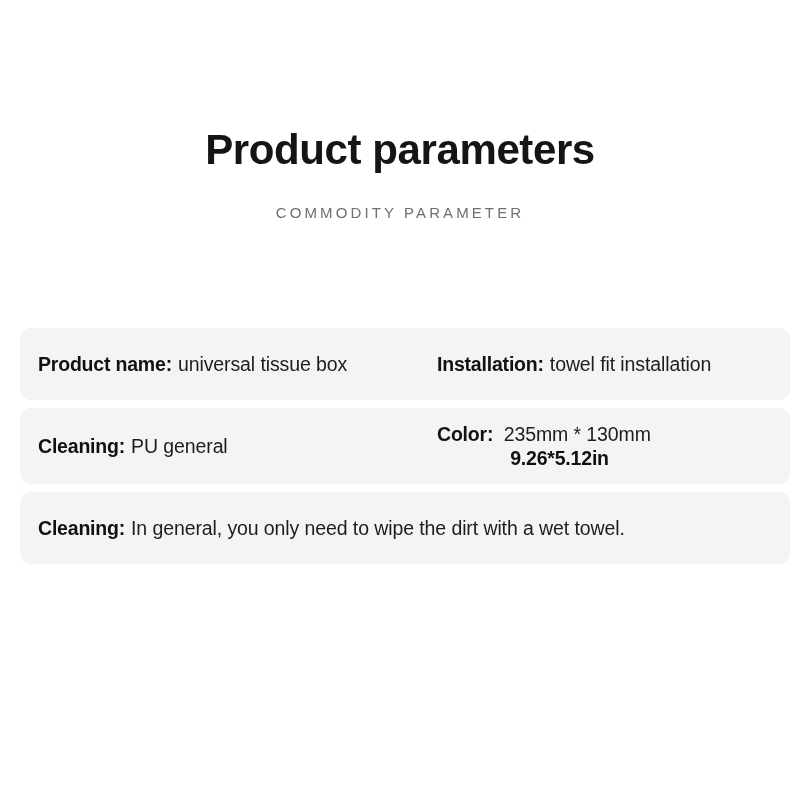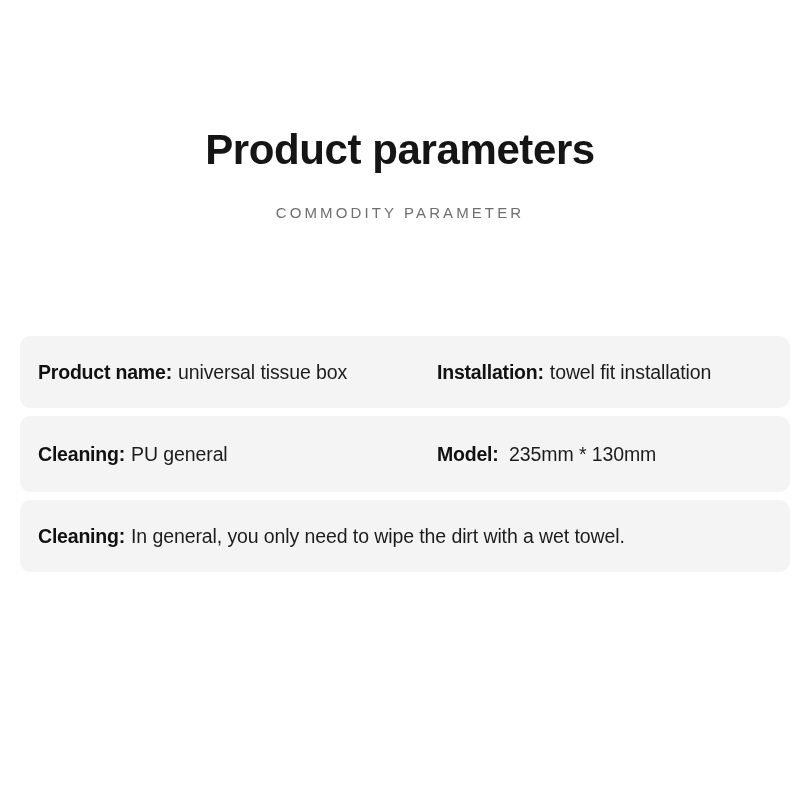--- a/index.html
+++ b/index.html
@@ -45,21 +45,21 @@
     font-size: 15px;
     font-weight: 400;
     color: #6f6f6f;
     letter-spacing: 3.1px;
     white-space: nowrap;
   }
 
   
   .spec-table {
     position: absolute;
-    top: 336px;
+    top: 328px;
     left: 20px;
     width: 770px;
   }
 
   .spec-row {
     position: relative;
     box-sizing: border-box;
     width: 770px;
     background: #f4f4f4;
     border-radius: 11px;
@@ -149,23 +149,24 @@
     </div>
 
 
     <div class="spec-row h3">
       <div class="cell cell-left">
         <span class="label">Cleaning:</span>
         <span class="value">PU general</span>
       </div>
       <div class="cell-size">
         <span class="size-line1">
-          <span class="label">Model:</span>
+          <span class="label">Color:</span>
           <span class="value">235mm * 130mm</span>
         </span>
+        <span class="size-line2">9.26*5.12in</span>
       </div>
     </div>
 
     <div class="spec-row h4">
       <div class="cell cell-full">
         <span class="label">Cleaning:</span>
         <span class="value">In general, you only need to wipe the dirt with a wet towel.</span>
       </div>
     </div>
 

